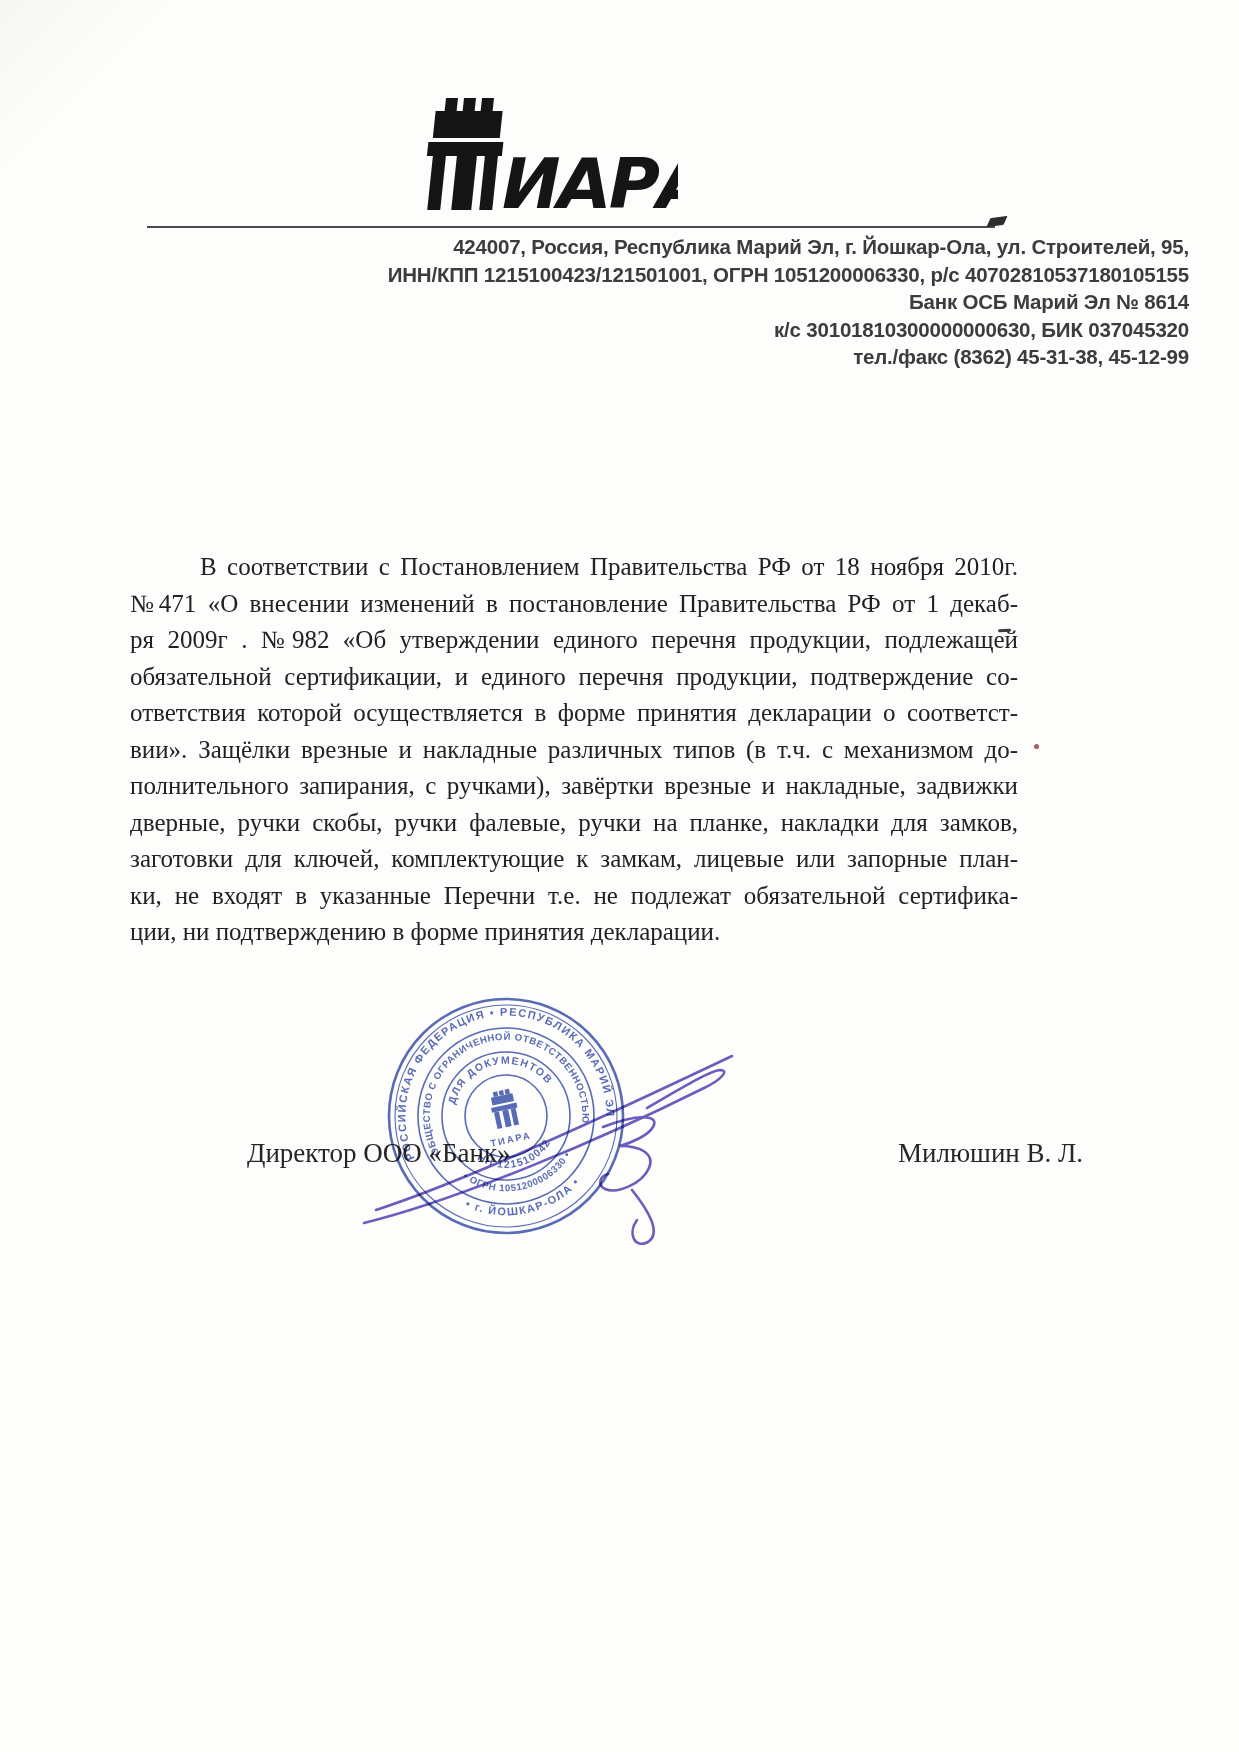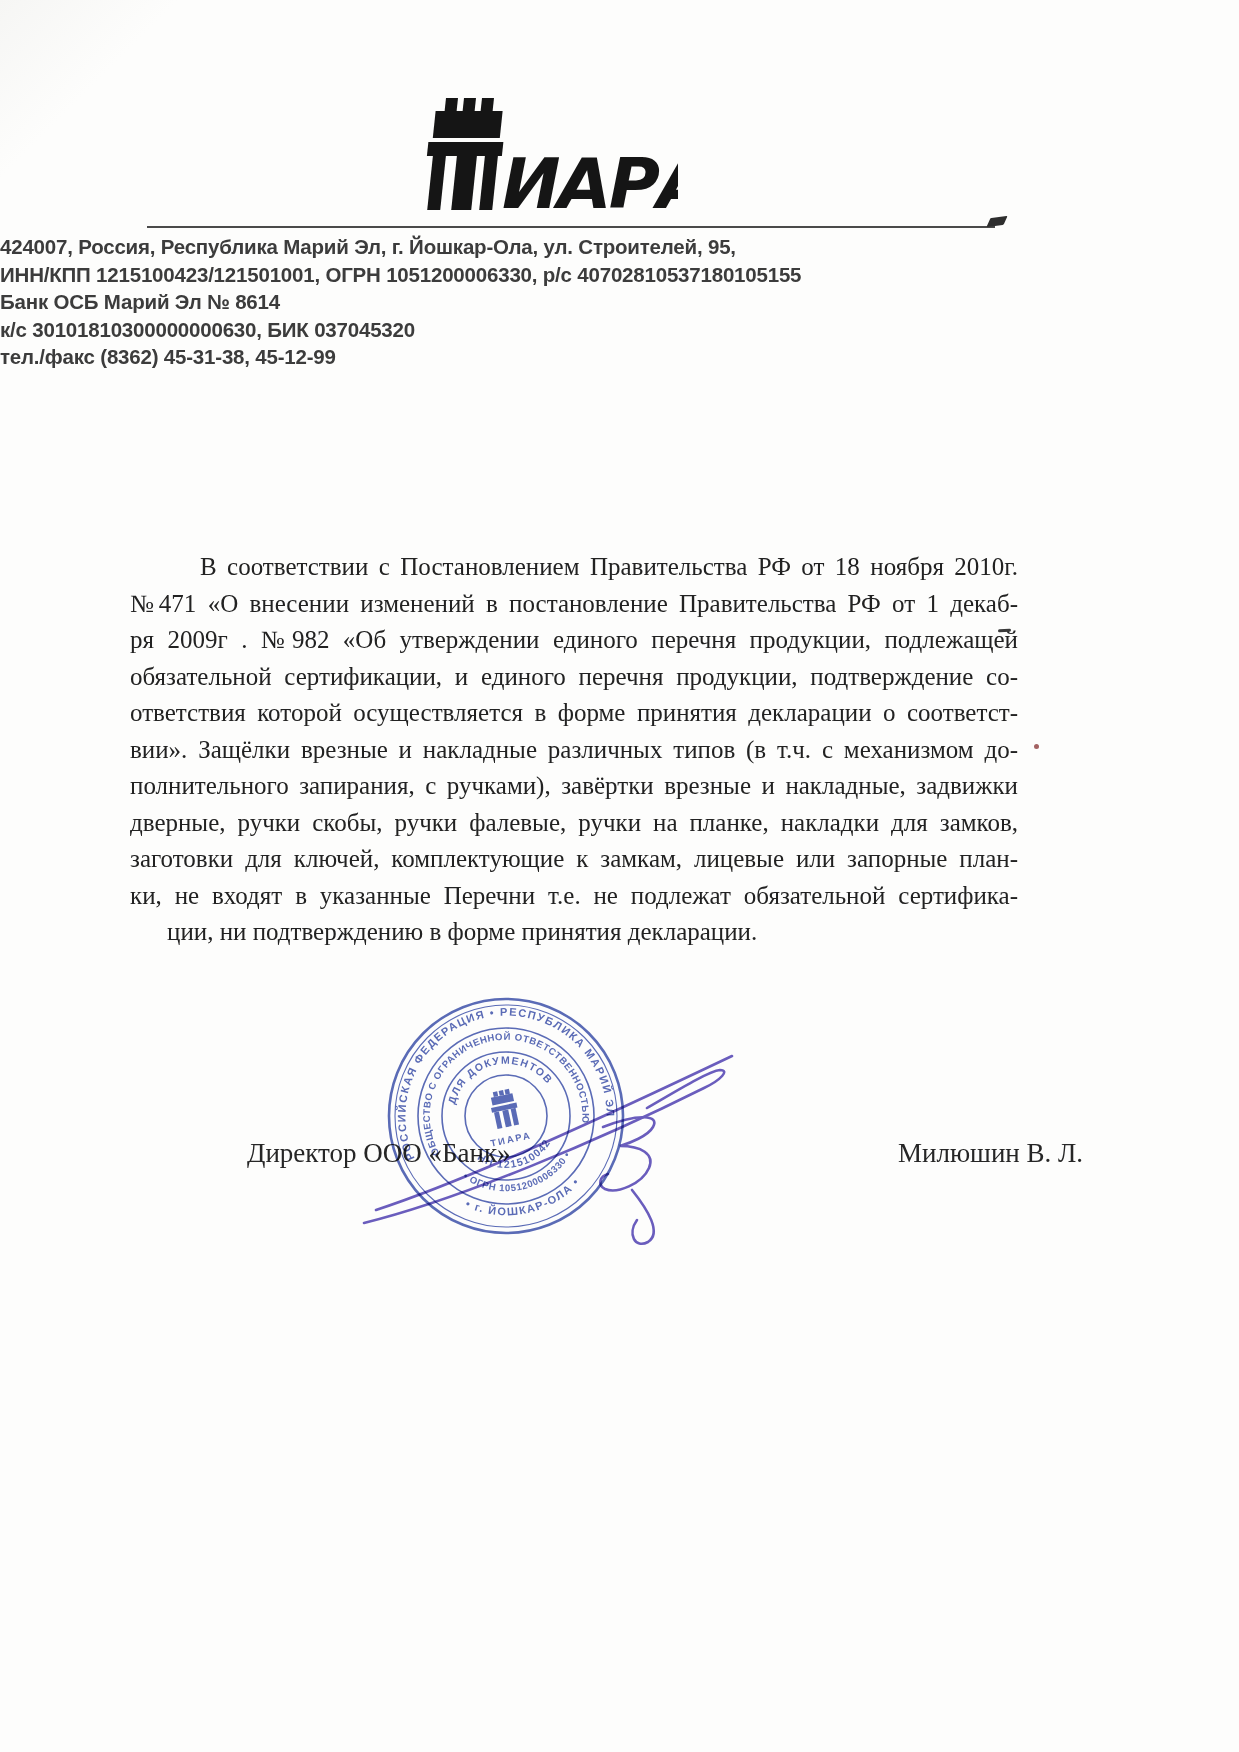--- a/index.html
+++ b/index.html
@@ -9,33 +9,33 @@
     overflow:hidden;color:#1e1e1e;
   }
   
   .logo{position:absolute;left:402px;top:98px;width:276px;height:112px;}
   
   .rule{position:absolute;left:147px;top:226px;width:848px;height:2px;background:#4a4a4a;}
   .rule-endmark{position:absolute;left:989px;top:217px;width:16px;height:9px;background:#2e2e2e;
     transform:skewX(-30deg) rotate(-8deg);border-radius:1px;}
   
   .contact{
-    position:absolute;left:0;top:233px;width:1160px;text-align:left;
+    position:absolute;left:0;top:233px;width:1160px;text-align:right;
     font-family:"Liberation Sans",sans-serif;font-weight:bold;
-    font-size:20.5px;line-height:27.5px;color:#3c3c3c;letter-spacing:-0.2px;
+    font-size:20.5px;line-height:27.5px;color:#3c3c3c;letter-spacing:-0.2px;padding-left:29px;
   }
   
   .body-text{
     position:absolute;left:130px;top:549px;width:888px;
     font-family:"Liberation Serif",serif;font-size:25px;line-height:36.5px;
     color:#222;
   }
   .body-line{text-align:justify;text-align-last:justify;white-space:nowrap;}
   .body-line:first-child{text-indent:70px;}
-  .body-line:last-child{text-align-last:left;white-space:normal;margin-left:37px;}
+  .body-line:last-child{text-align-last:left;white-space:normal;}
   
   .ink-dash{position:absolute;left:998px;top:629px;width:13px;height:3px;background:#3a3a3a;border-radius:2px;transform:rotate(-4deg);}
   .ink-dot{position:absolute;left:1034px;top:744px;width:5px;height:5px;background:#8c3b3b;border-radius:50%;opacity:.8;}
   
   .sign-title{
     position:absolute;left:247px;top:1138px;
     font-family:"Liberation Serif",serif;font-size:27px;color:#262626;
   }
   .sign-name{
     position:absolute;left:886px;top:1138px;

